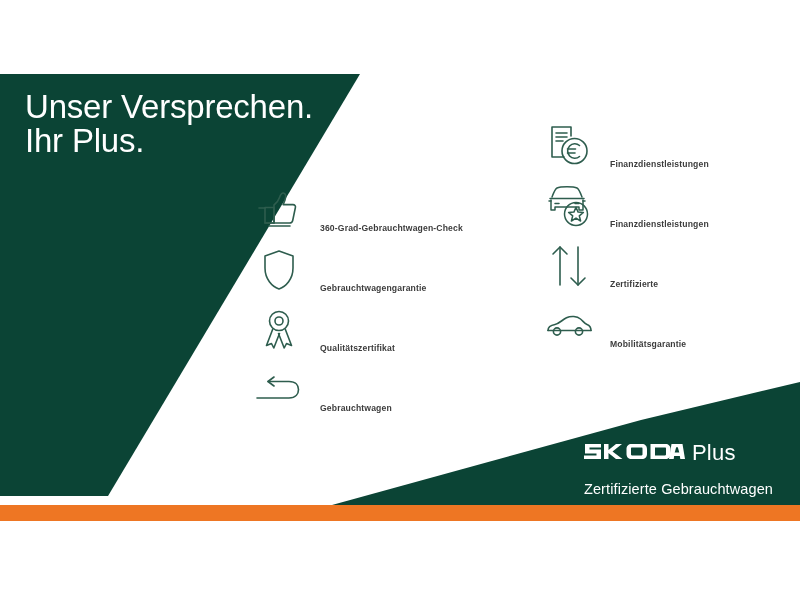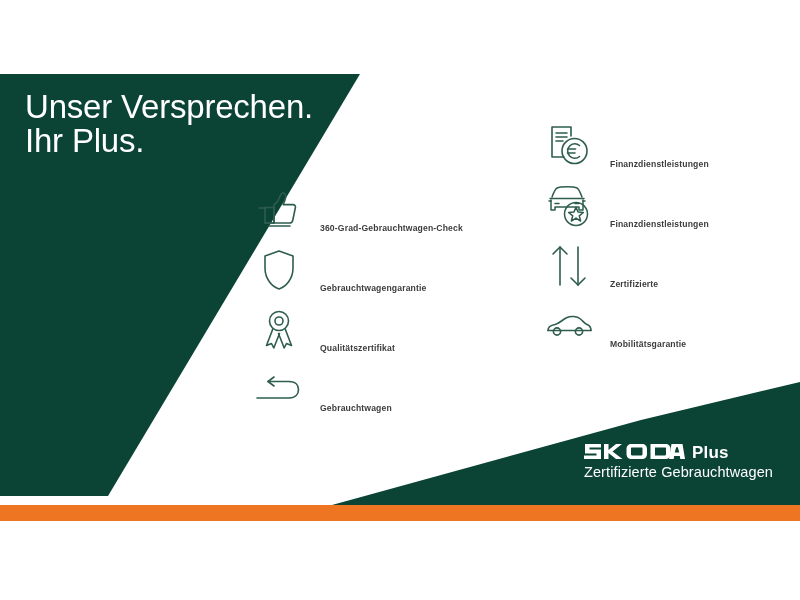--- a/index.html
+++ b/index.html
@@ -58,25 +58,25 @@
     left:584px;top:440px;
     color:#ffffff;
     text-align:left;
   }
   .logo-word{
     display:flex;align-items:flex-end;gap:7px;
     height:22px;
   }
   .logo-skoda{display:block;}
   .logo-plus{
-    font-size:17px;font-weight:700;line-height:19px;
+    font-size:22px;font-weight:400;line-height:19px;
     color:#ffffff;letter-spacing:0.2px;
   }
   .logo-sub{
-    margin-top:2px;
+    margin-top:19px;
     font-size:14.5px;font-weight:300;
     color:#ffffff;letter-spacing:0.1px;
     white-space:nowrap;
   }
 </style>
 </head>
 <body>
 
 <div id="stage">
 

